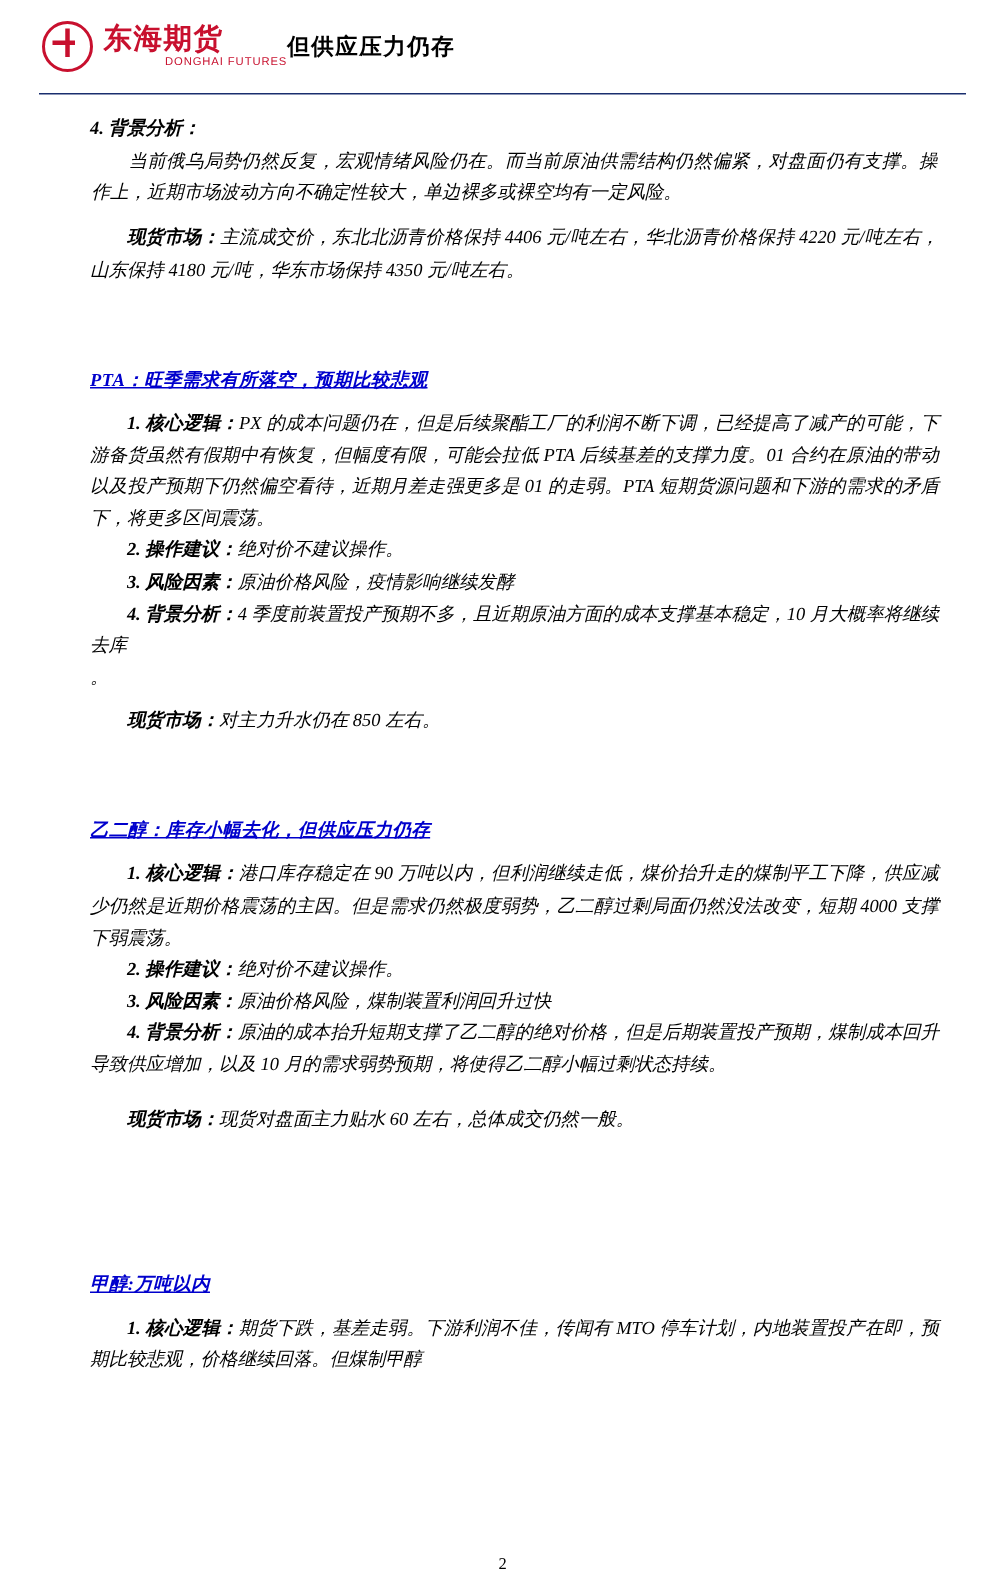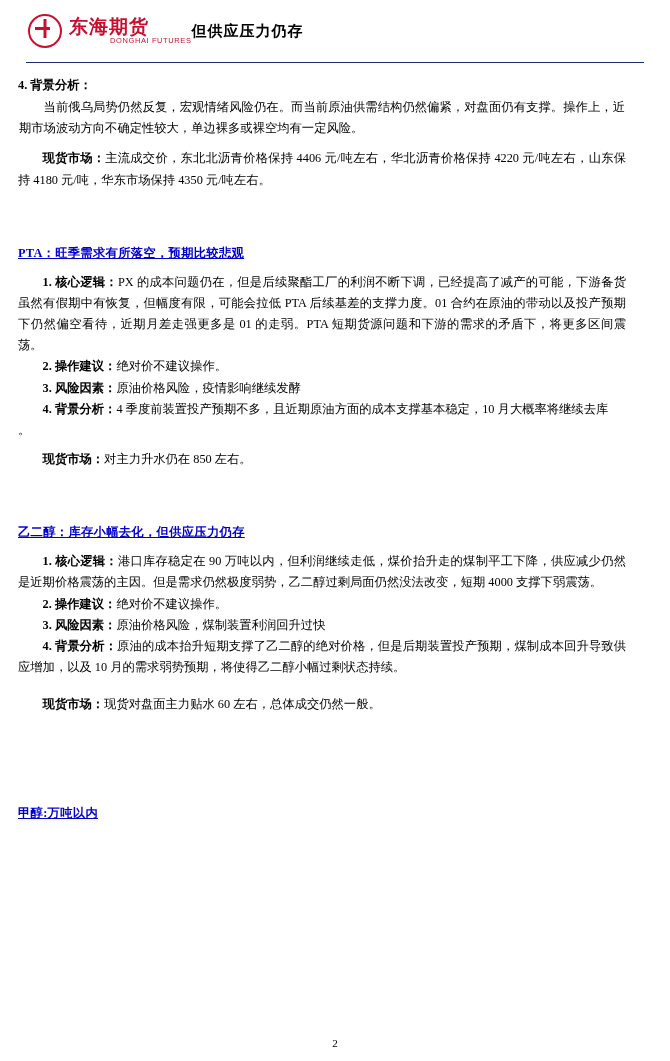--- a/index.html
+++ b/index.html
@@ -82,24 +82,25 @@
   }
   .header-right {
     font-size: 15px;
     font-weight: bold;
     color: #000000;
     letter-spacing: 1px;
     padding-right: 4px;
   }
   
   .content {
-    padding: 12px 44px 0 18px;
+    padding: 12px 44px 0 60px;
     font-size: 12.3px;
     line-height: 1.72;
     text-align: justify;
+    font-style: italic;
   }
   .bold-line {
     font-weight: bold;
     margin: 0 0 1px 0;
   }
   .para {
     margin: 1px;
     text-indent: 2em;
   }
   .para-noindent {
@@ -178,18 +179,19 @@
     <p class="hang"><span class="label">2. 操作建议：</span><span>绝对价不建议操作。</span></p>
     <p class="hang"><span class="label">3. 风险因素：</span><span>原油价格风险，煤制装置利润回升过快</span></p>
     <p class="hang"><span class="label">4. 背景分析：</span><span>原油的成本抬升短期支撑了乙二醇的绝对价格，但是后期装置投产预期，煤制成本回升导致供应增加，以及 10 月的需求弱势预期，将使得乙二醇小幅过剩状态持续。</span></p>
     <div class="spacer-md"></div>
     <p class="hang"><span class="label">现货市场：</span><span>现货对盘面主力贴水 60 左右，总体成交仍然一般。</span></p>
 
     <div class="spacer-xxl"></div>
 
     <div class="section-title">甲醇:万吨以内</div>
     <div class="spacer-sm"></div>
+    <p class="hang"><span class="label">1. 核心逻辑：</span><span>期货下跌，基差走弱。下游利润不佳，传闻有 MTO 停车计划，内地装置投产在即，预期比较悲观，价格继续回落。但煤制甲醇</span></p>
 
   </div>
 
   <div class="footer">2</div>
 
 </div>
 
 </body></html>

